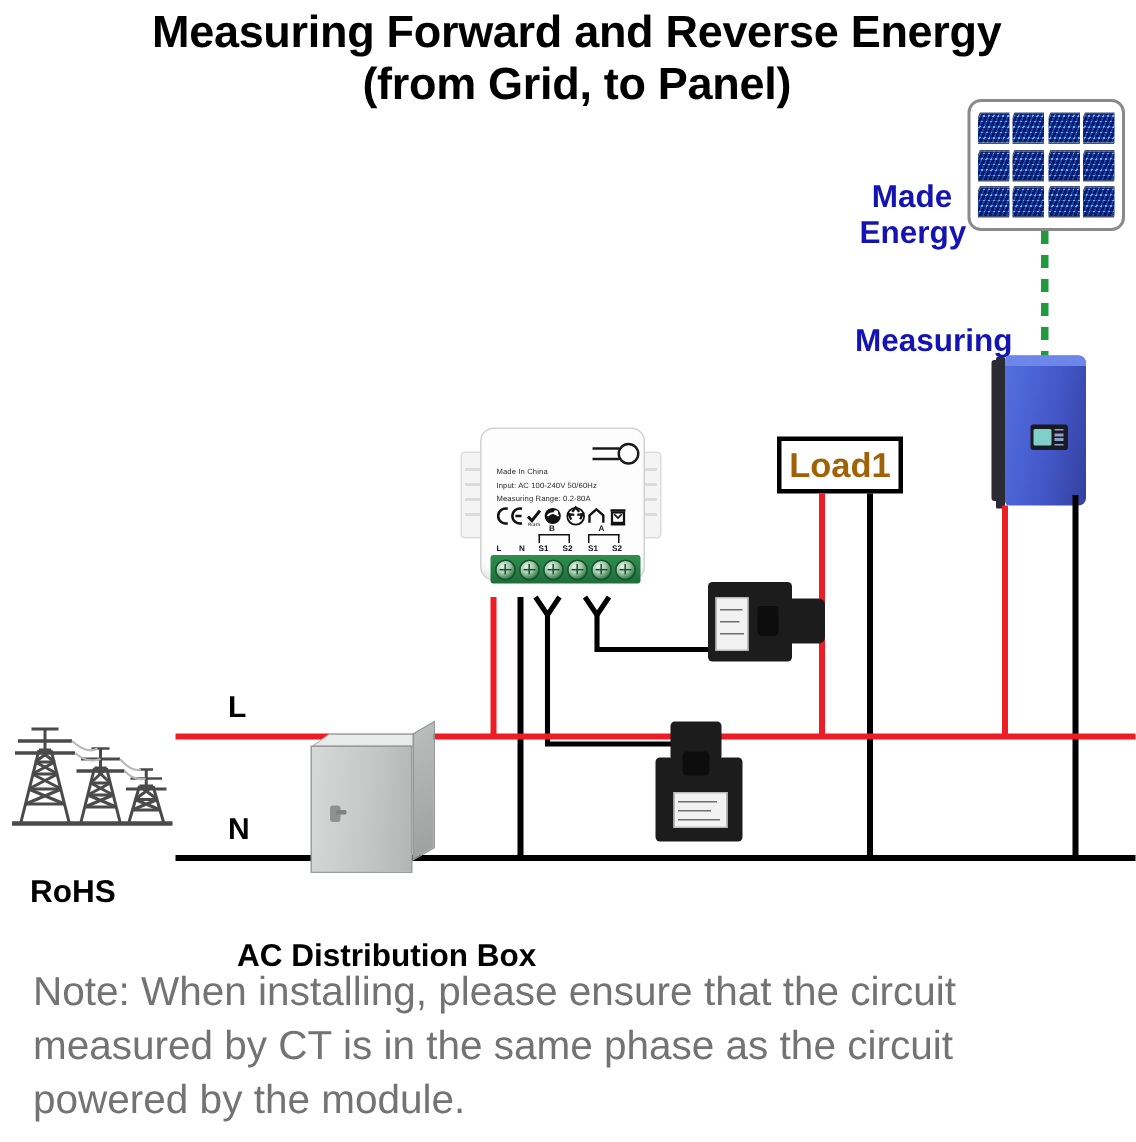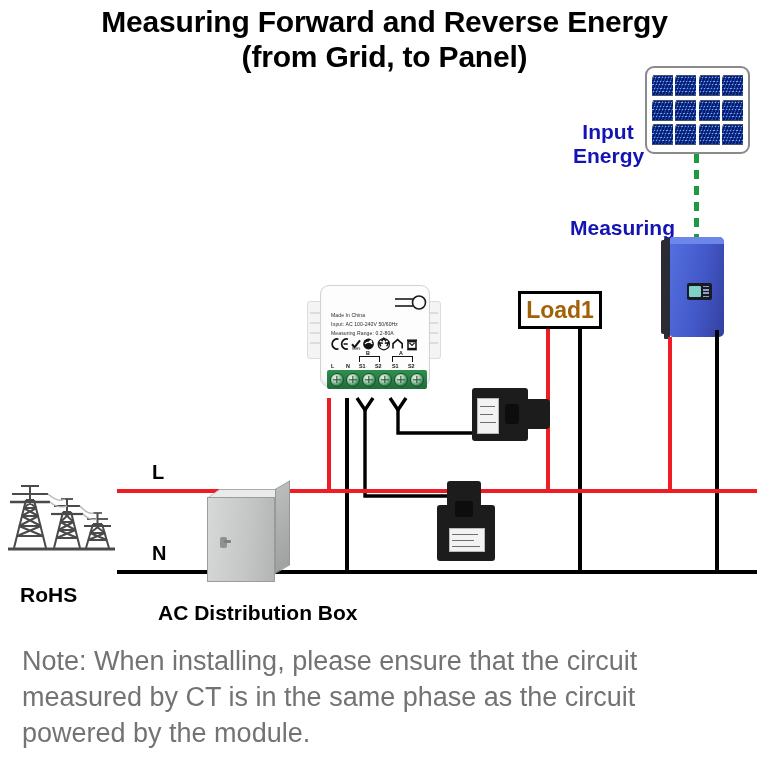--- a/index.html
+++ b/index.html
@@ -170,21 +170,21 @@
     <div class="pv-cell">
         <i></i>
       </div>
   </div>
 </div>
 
 <div class="abs" style="left:694px;top:154px;width:5px;height:83px;
             background:repeating-linear-gradient(#1f9b3f 0 9px,transparent 9px 16px);"></div>
 
 <div class="abs lbl-blue" style="left:573px;top:120px;text-align:center;width:70px;">
-  <div>Input</div>
+  <div>Made</div>
   <div>Energy</div>
 </div>
 
 <div class="abs lbl-blue" style="left:570px;top:216px;">Measuring</div>
 
 <div class="abs" id="inverter">
   <div id="inv-side"></div>
   <div id="inv-body"></div>
   <div id="inv-top"></div>
   <div id="inv-screen">
@@ -377,15 +377,15 @@
   </svg>
 </div>
 <div class="abs lbl-blk" style="left:20px;top:583px;font-size:21px;">RoHS</div>
 
 <div class="abs" id="acbox">
   <div id="ac-topface"></div>
   <div id="ac-side"></div>
   <div id="ac-front"></div>
   <div id="ac-lock"></div>
 </div>
-<div class="abs lbl-blk" style="left:158px;top:601px;font-size:21px;">AC Distribution Box</div>
+<div class="abs lbl-blk" style="left:158px;top:626px;font-size:21px;">AC Distribution Box</div>
 
 <div class="abs" id="note">Note: When installing, please ensure that the circuit measured by CT is in the same phase as the circuit powered by the module.</div>
 
 </body></html>

